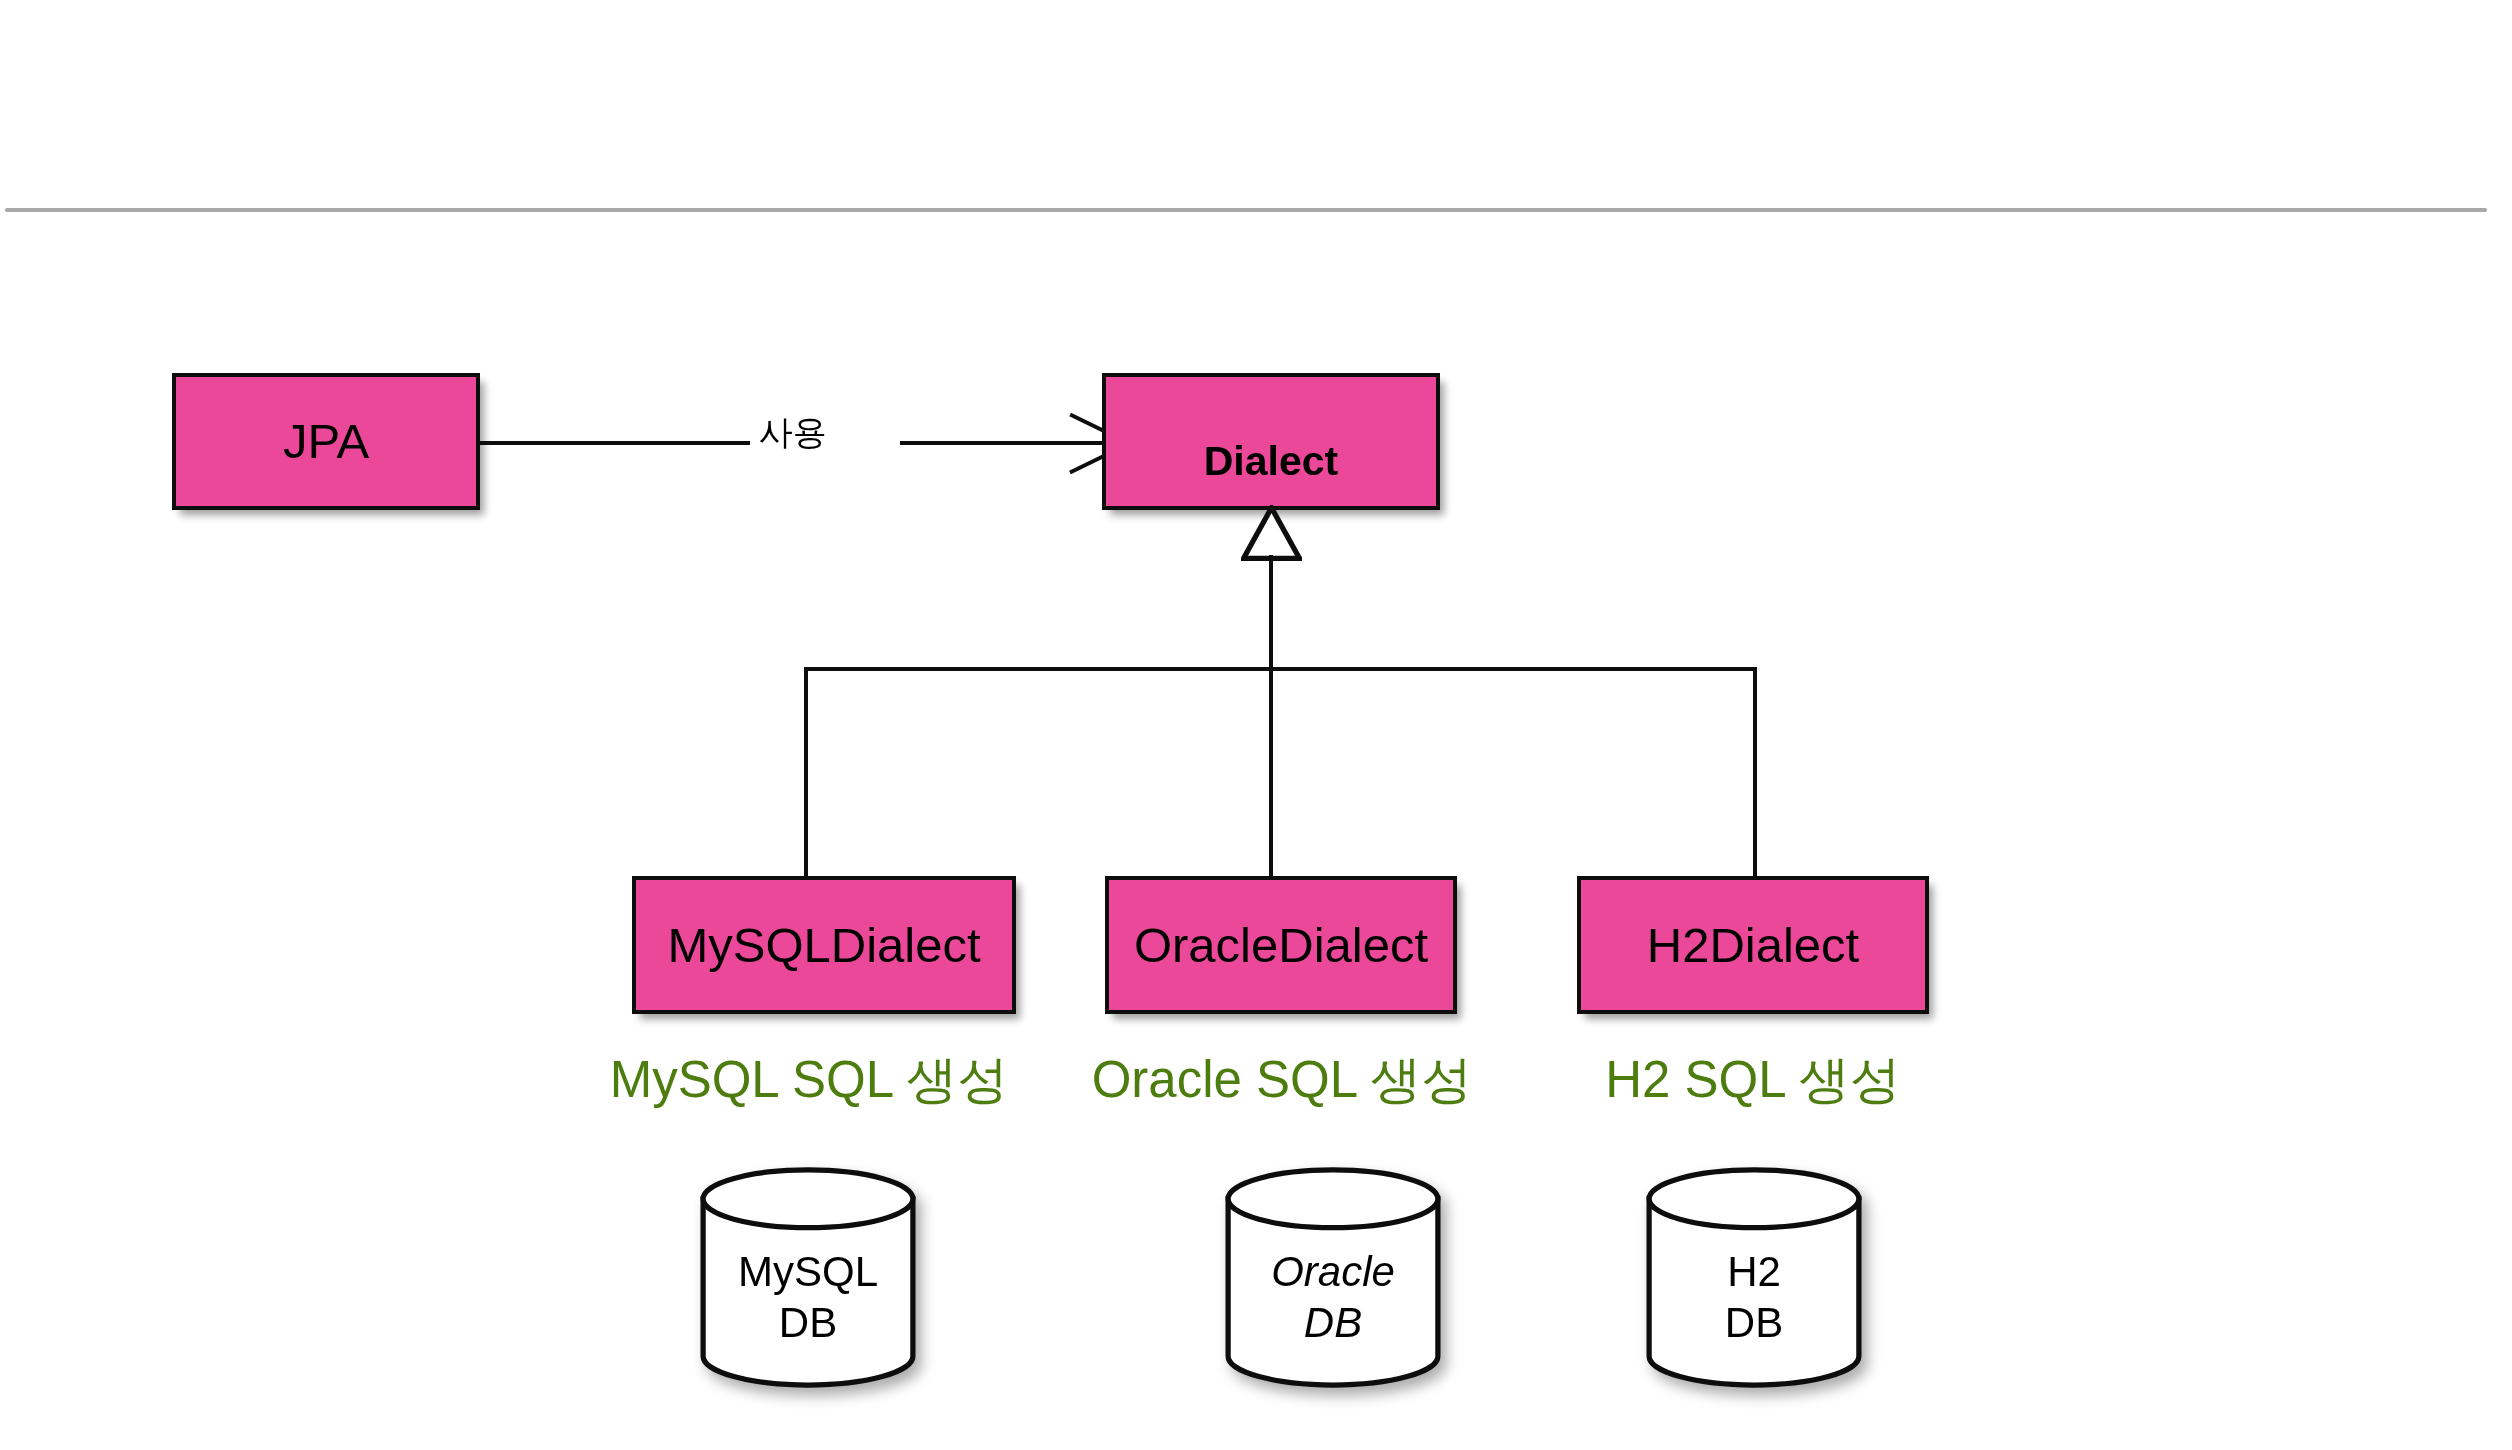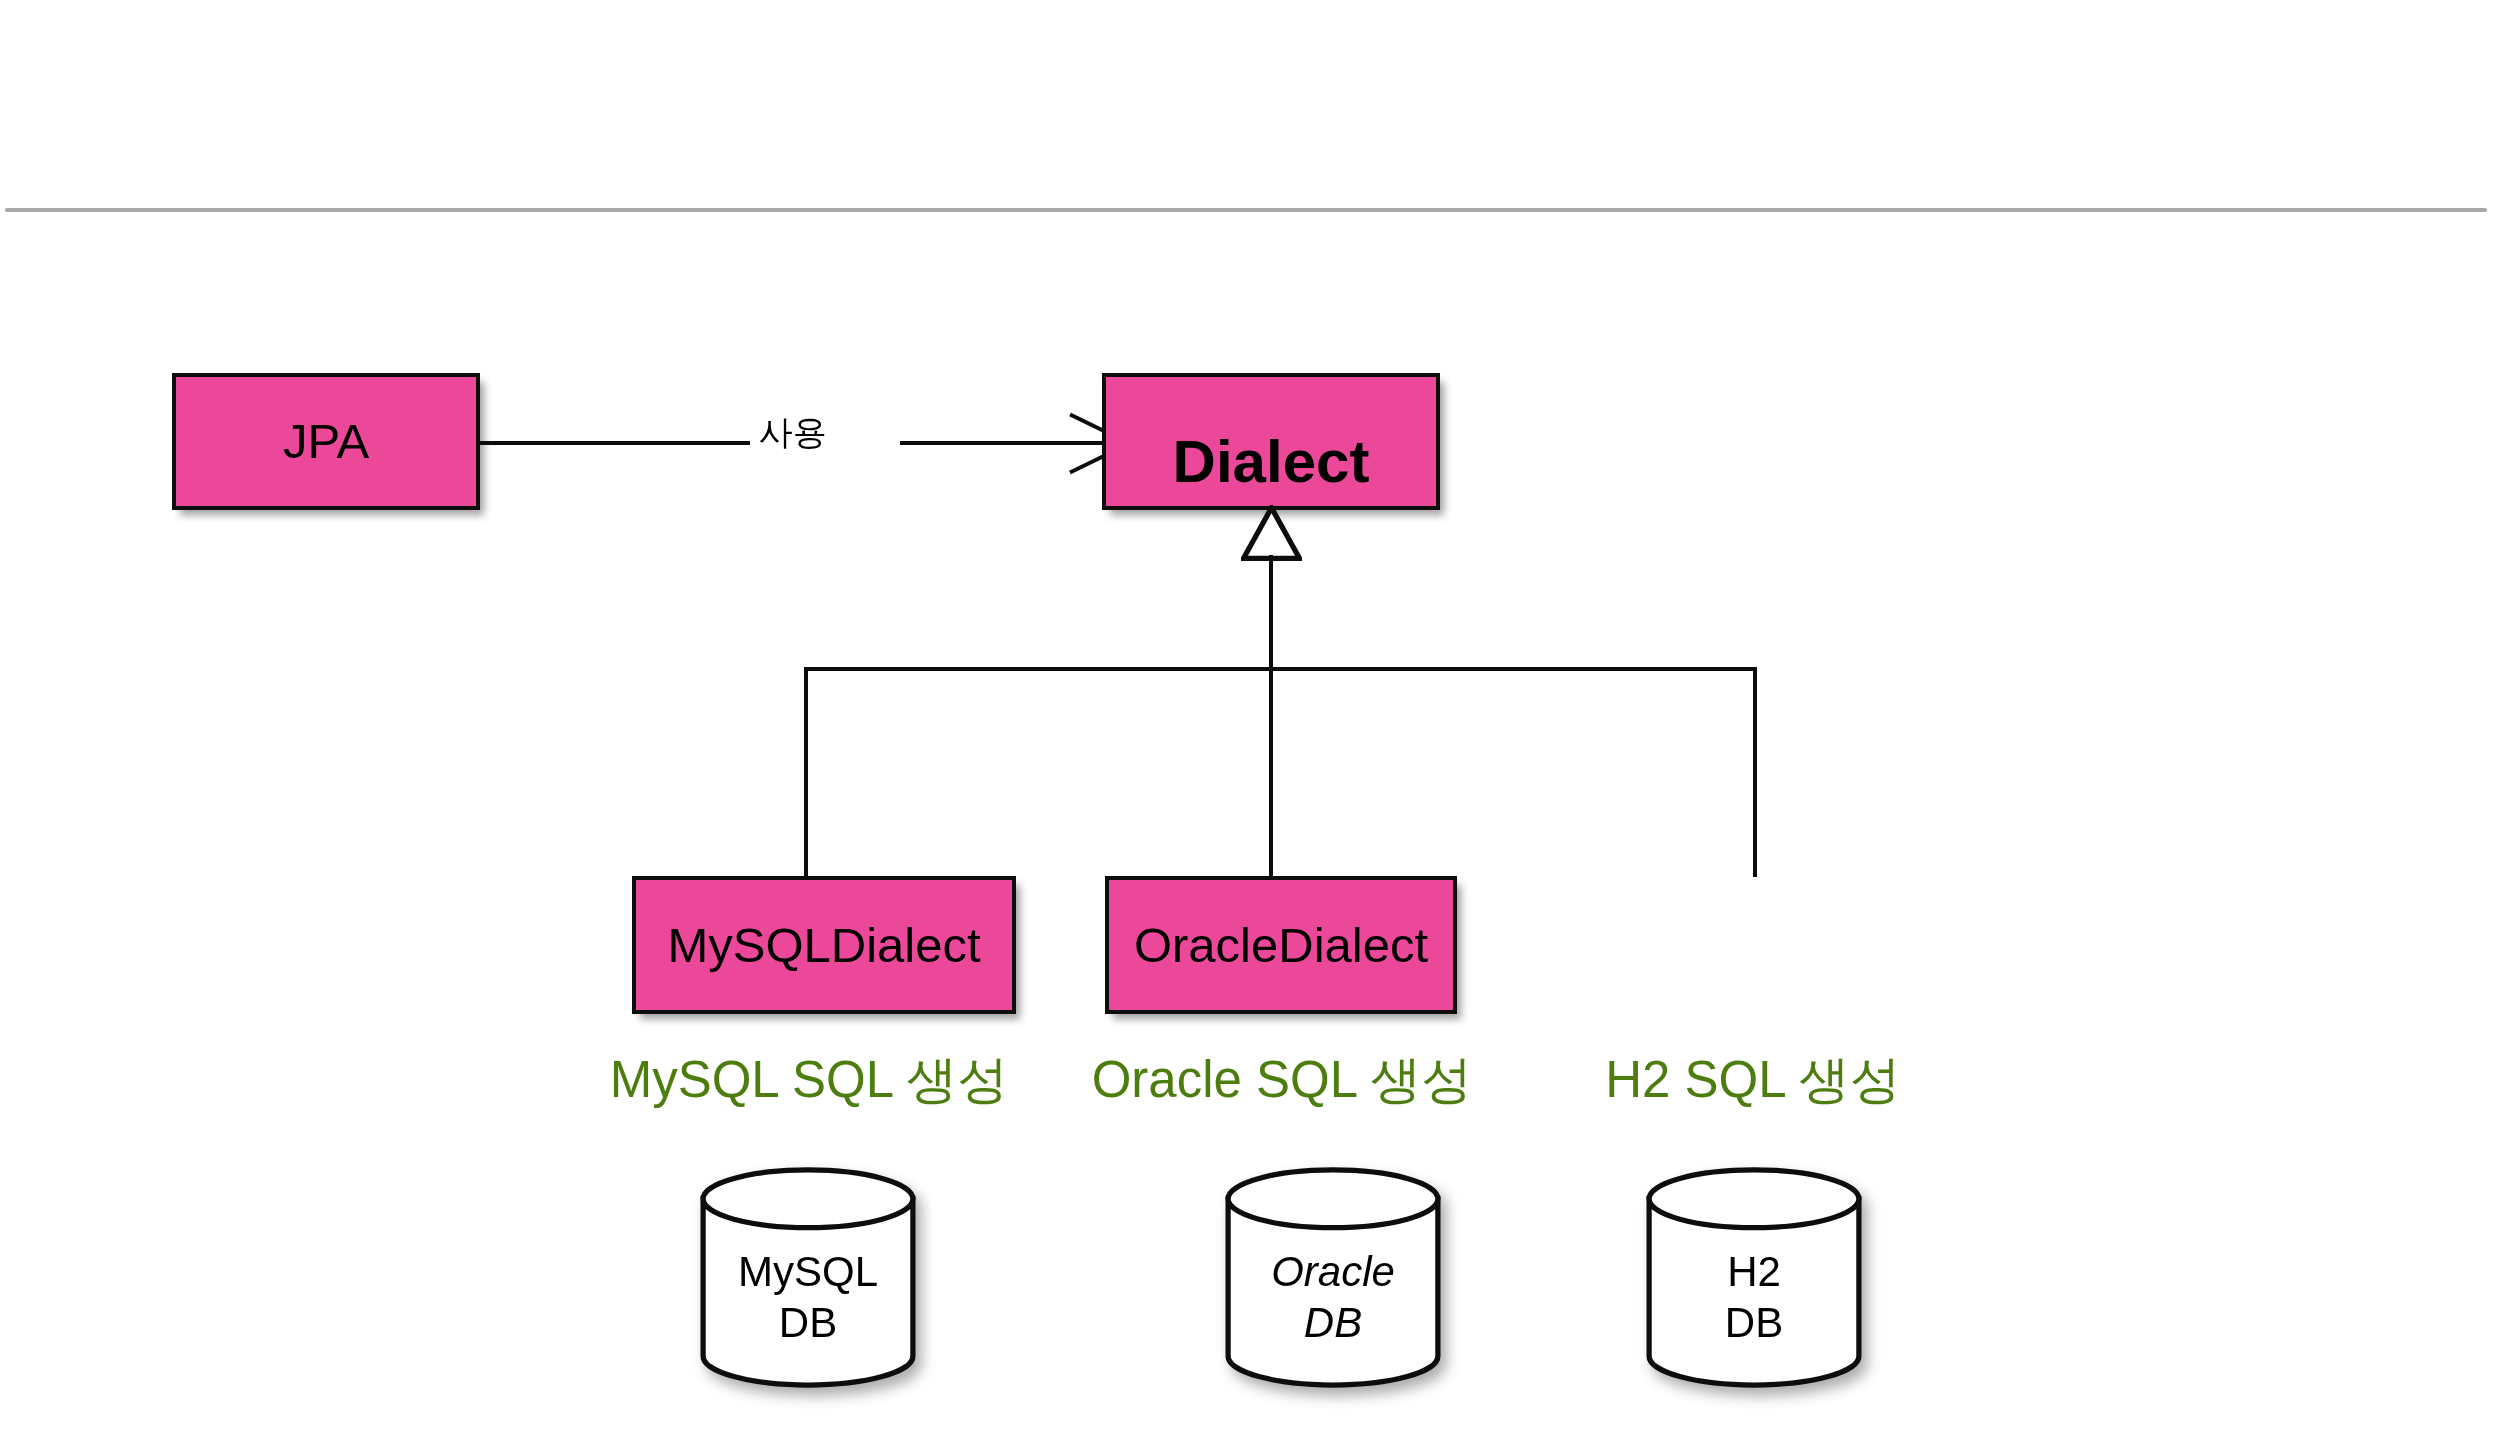--- a/index.html
+++ b/index.html
@@ -60,21 +60,21 @@
     justify-content: center;
   }
   .node-label {
     font-size: 49px;
     line-height: 1;
     color: #000000;
     white-space: nowrap;
   }
   .node-label.bold {
     font-weight: 700;
-    font-size: 60px;
+    font-size: 41px;
     margin-top: 40px;
   }
   
   .hline {
     position: absolute;
     background: #0d0d0d;
     height: 4.4px;
   }
   .vline {
     position: absolute;
@@ -173,20 +173,23 @@
     <div class="vline" style="left:1753px; top:667px; height:210px;"></div>
 
     <div class="node-box" style="left:632px; top:876px; width:384px; height:138px;">
       <span class="node-label">MySQLDialect</span>
     </div>
 
     <div class="node-box" style="left:1105px; top:876px; width:352px; height:138px;">
       <span class="node-label">OracleDialect</span>
     </div>
 
+    <div class="node-box" style="left:1577px; top:876px; width:352px; height:138px;">
+      <span class="node-label">H2Dialect</span>
+    </div>
 
     <div class="caption" style="left:596px; top:1054px; width:426px;">MySQL SQL 생성</div>
 
     <div class="caption" style="left:1069px; top:1054px; width:426px;">Oracle SQL 생성</div>
 
     <div class="caption" style="left:1540px; top:1054px; width:426px;">H2 SQL 생성</div>
 
     <div class="cylinder" style="left:697px; top:1167px; width:222px; height:221px;">
       <svg width="222" height="221" viewBox="0 0 254 252">
         <path d="M7,36 L7,216 A120,33 0 0 0 247,216 L247,36 Z" fill="#ffffff" stroke="#0d0d0d" stroke-width="6"></path>

